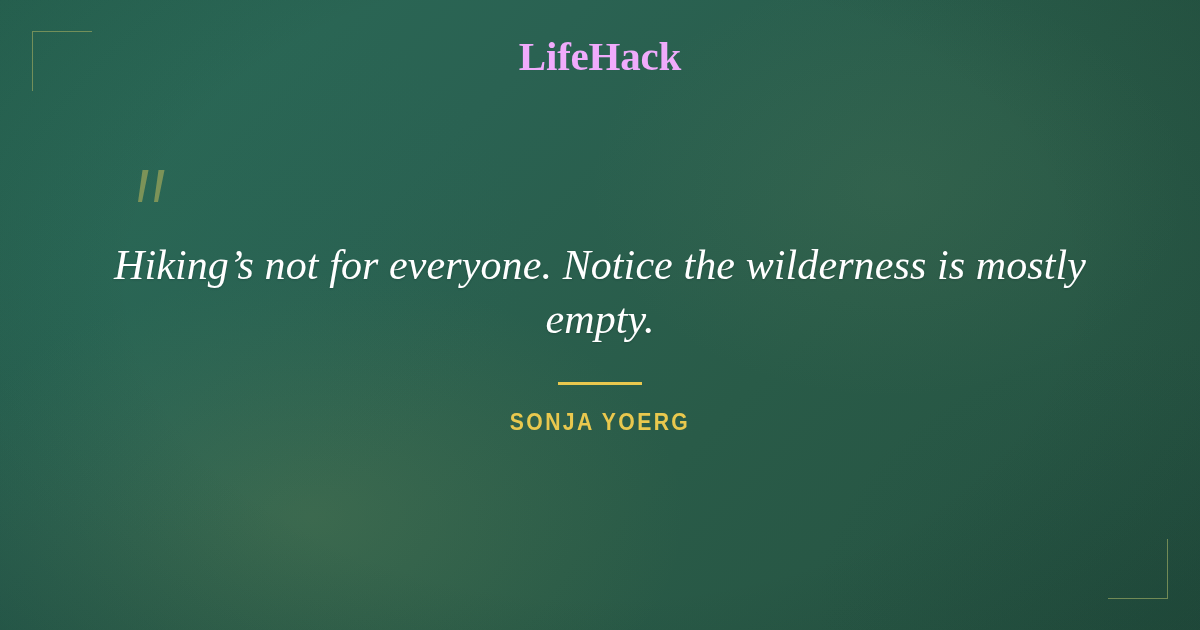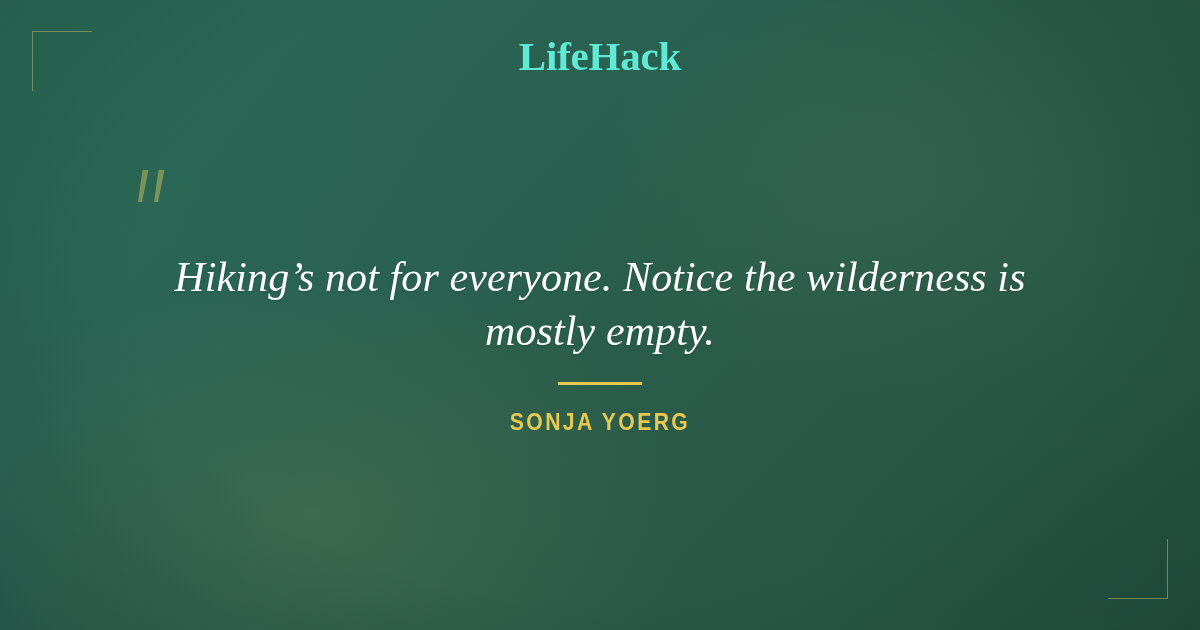--- a/index.html
+++ b/index.html
@@ -76,21 +76,21 @@
   .brand {
     position: absolute;
     top: 36px;
     left: 0;
     width: 100%;
     text-align: center;
     font-family: "Liberation Serif", "DejaVu Serif", serif;
     font-size: 41px;
     font-weight: 700;
     letter-spacing: -0.2px;
-    color: #5eead4;
+    color: #f0abfc;
     line-height: 1;
   }
 
   
   .quote-mark {
     position: absolute;
     left: 128px;
     top: 168px;
     width: 52px;
     height: 48px;
@@ -105,21 +105,21 @@
     transform: translateX(-50%);
     width: 980px;
     text-align: center;
   }
   .quote-text {
     font-family: "Liberation Serif", "DejaVu Serif", serif;
     font-style: italic;
     font-size: 42px;
     line-height: 54px;
     color: #ffffff;
-    margin: 12px;
+    margin: 0;
     letter-spacing: 0.1px;
     text-shadow: 0 1px 2px rgba(14,45,36,0.25);
   }
 
   
   .divider {
     position: absolute;
     left: 50%;
     top: 382px;
     transform: translateX(-50%);

